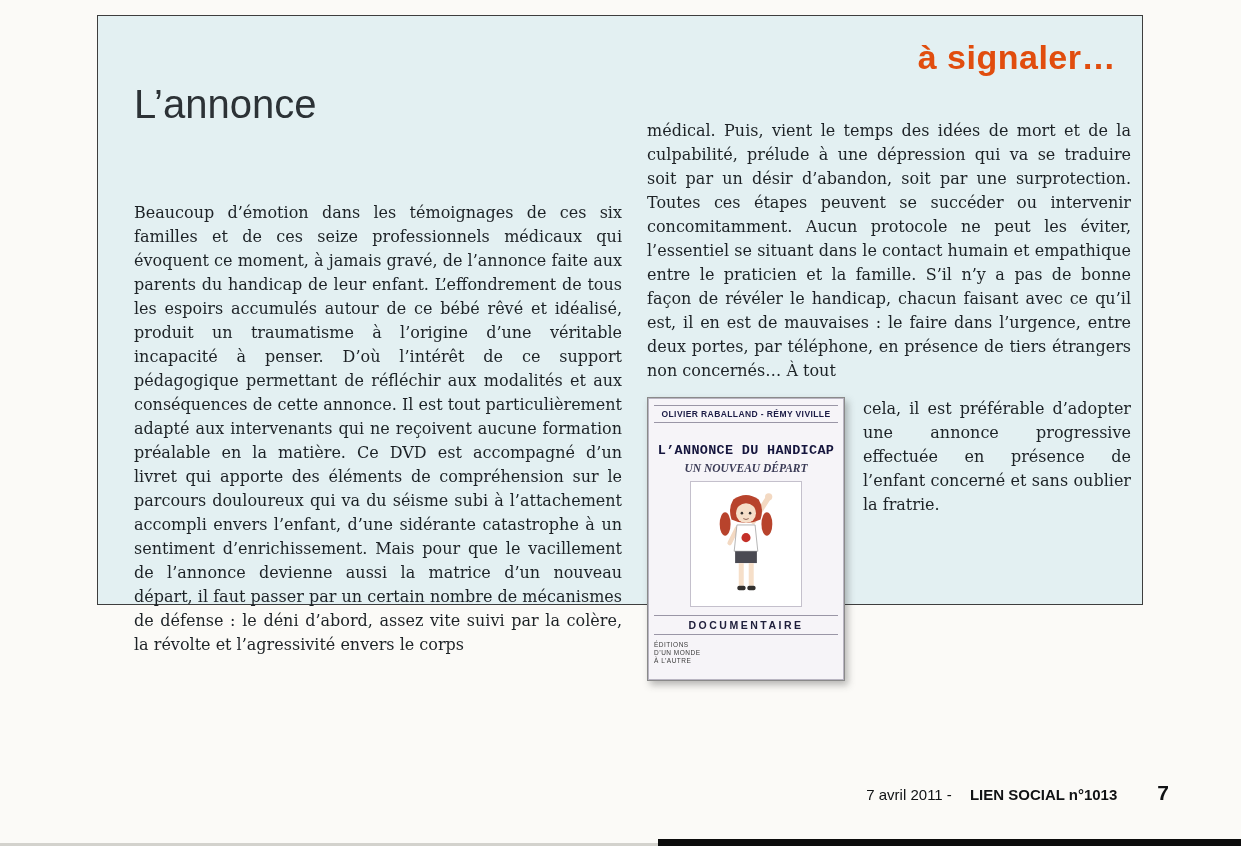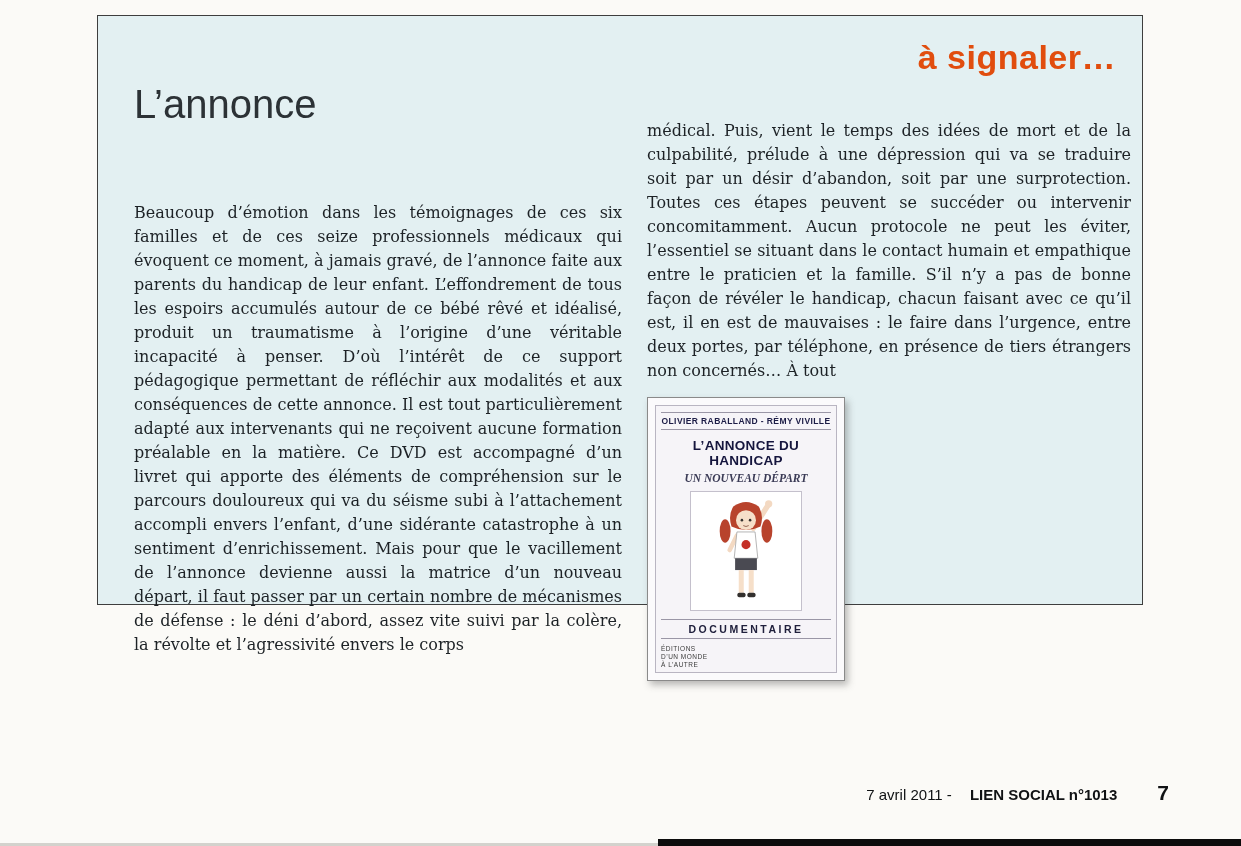--- a/index.html
+++ b/index.html
@@ -39,40 +39,40 @@
     hyphens:auto; -webkit-hyphens:auto;
     color:#1d2226;
   }
   .media-row { display:flex; margin-top:14px; gap:18px; }
   .dvd-cover {
     flex:0 0 auto;
     width:198px; height:284px;
     background:#fbfafc;
     border:1px solid #8a8a8a;
     box-shadow:3px 4px 7px rgba(60,60,60,0.35);
-    padding:7px;
+    padding:0;
   }
   .cover-inner {
     width:100%; height:100%;
     border:1px solid #b9b5c2;
     background:#f6f4f8;
     padding:6px 5px 5px 5px;
     display:flex; flex-direction:column; align-items:center;
   }
   .cover-authors {
     font-family:"Liberation Sans", sans-serif;
     font-size:8.5px; font-weight:bold; letter-spacing:0.4px;
     color:#1c1c46; text-align:center;
     border-top:1px solid #9a96a6; border-bottom:1px solid #9a96a6;
     padding:3px 0; width:100%;
   }
   .cover-title {
-    font-family:Liberation Sans, sans-serif;
+    font-family:Liberation Mono, monospace;
     font-size:13.5px; font-weight:bold; letter-spacing:0.3px;
-    color:#15153d; text-align:center; margin-top:8px;
+    color:#15153d; text-align:center; margin-top:20px;
   }
   .cover-subtitle {
     font-family:"Liberation Serif", serif;
     font-style:italic; font-weight:bold;
     font-size:11.5px; color:#3a3a55;
     text-align:center; margin-top:4px;
   }
   .cover-art {
     width:112px; height:126px;
     border:1px solid #c4c0cc; background:#ffffff;
@@ -178,20 +178,21 @@
           <div class="cover-genre">DOCUMENTAIRE</div>
           <div class="cover-publisher">
             <span>ÉDITIONS</span>
             <span>D’UN MONDE</span>
             <span>À L’AUTRE</span>
           </div>
         </div>
       </div>
 
       <div class="media-right">
+        <p class="body-text wrap-text">cela, il est préférable d’adopter une annonce progressive effectuée en présence de l’enfant concerné et sans oublier la fratrie.</p>
 
       </div>
 
     </div>
   </div>
 </div>
 
 <div class="footer">
   <span class="footer-date">7 avril 2011 -</span>
   <span class="footer-issue">LIEN SOCIAL n°1013</span>

